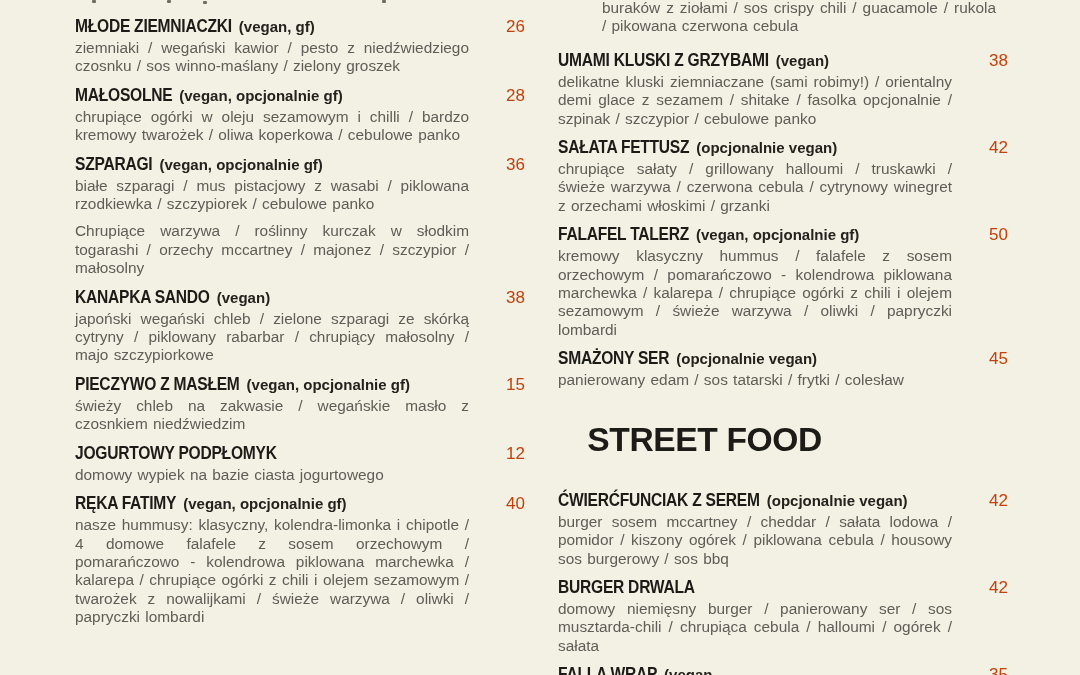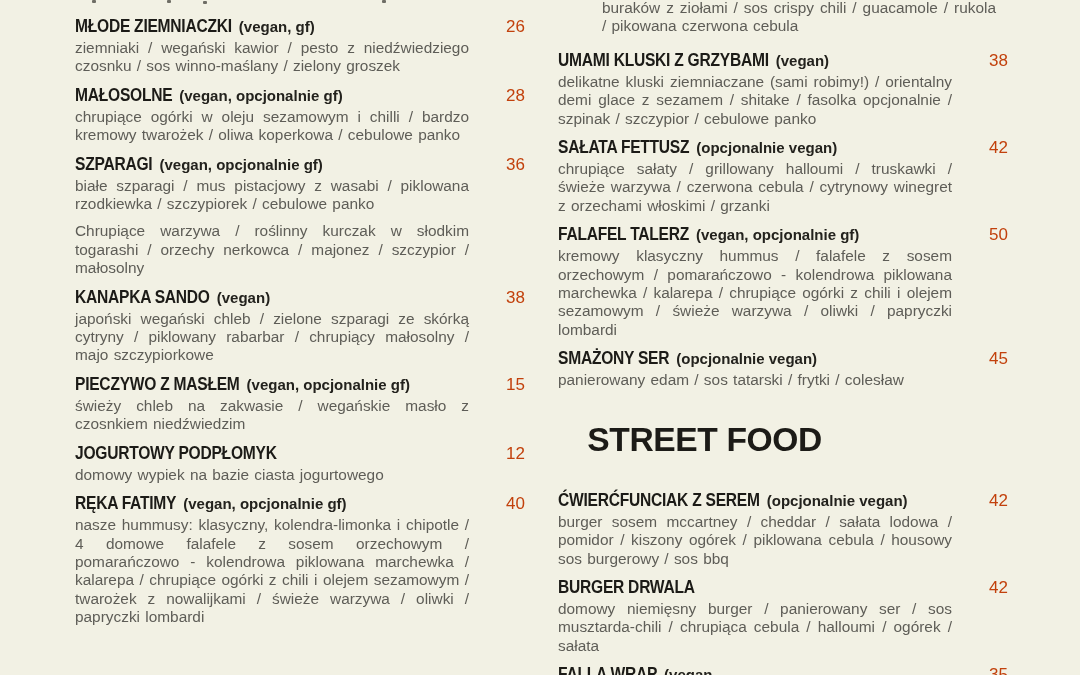--- a/index.html
+++ b/index.html
@@ -123,21 +123,21 @@
     <div class="item-head">
       <div class="item-title">
         <span class="name" style="margin-right: -11.92px;">SZPARAGI</span><span class="tags">(vegan, opcjonalnie gf)</span>
       </div>
       <span class="price">36</span>
     </div>
     <p class="desc">białe szparagi / mus pistacjowy z wasabi / piklowana rzodkiewka / szczypiorek / cebulowe panko</p>
   </div>
 
   <div class="item">
-    <p class="desc">Chrupiące warzywa / roślinny kurczak w słodkim togarashi / orzechy nerkowca / majonez / szczypior / małosolny</p>
+    <p class="desc">Chrupiące warzywa / roślinny kurczak w słodkim togarashi / orzechy mccartney / majonez / szczypior / małosolny</p>
   </div>
 
   <div class="item">
     <div class="item-head">
       <div class="item-title">
         <span class="name" style="margin-right: -24.52px;">KANAPKA SANDO</span><span class="tags">(vegan)</span>
       </div>
       <span class="price">38</span>
     </div>
     <p class="desc">japoński wegański chleb / zielone szparagi ze skórką cytryny / piklowany rabarbar / chrupiący małosolny / majo szczypiorkowe</p>

